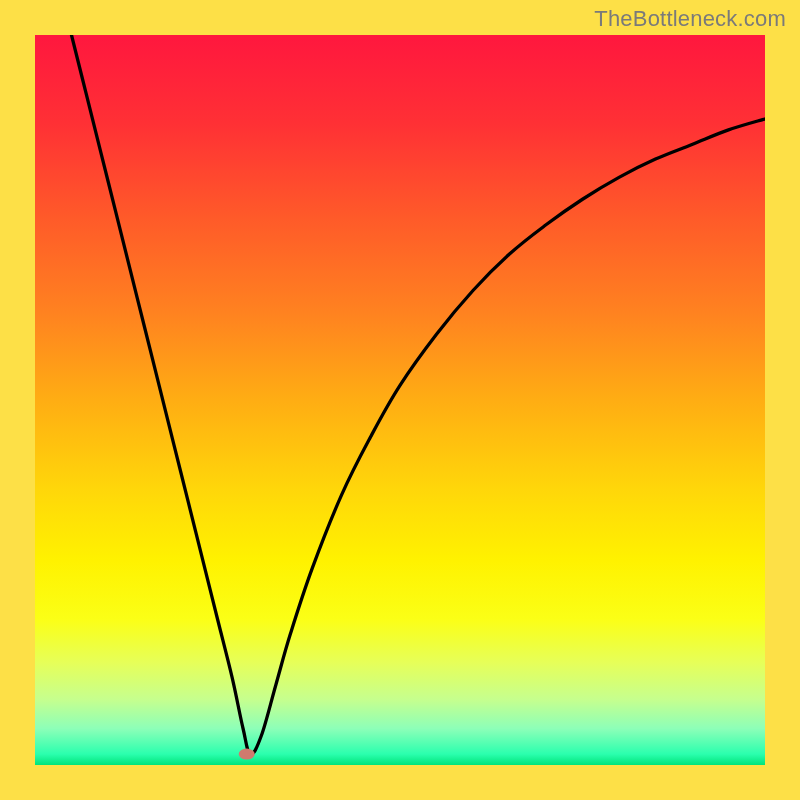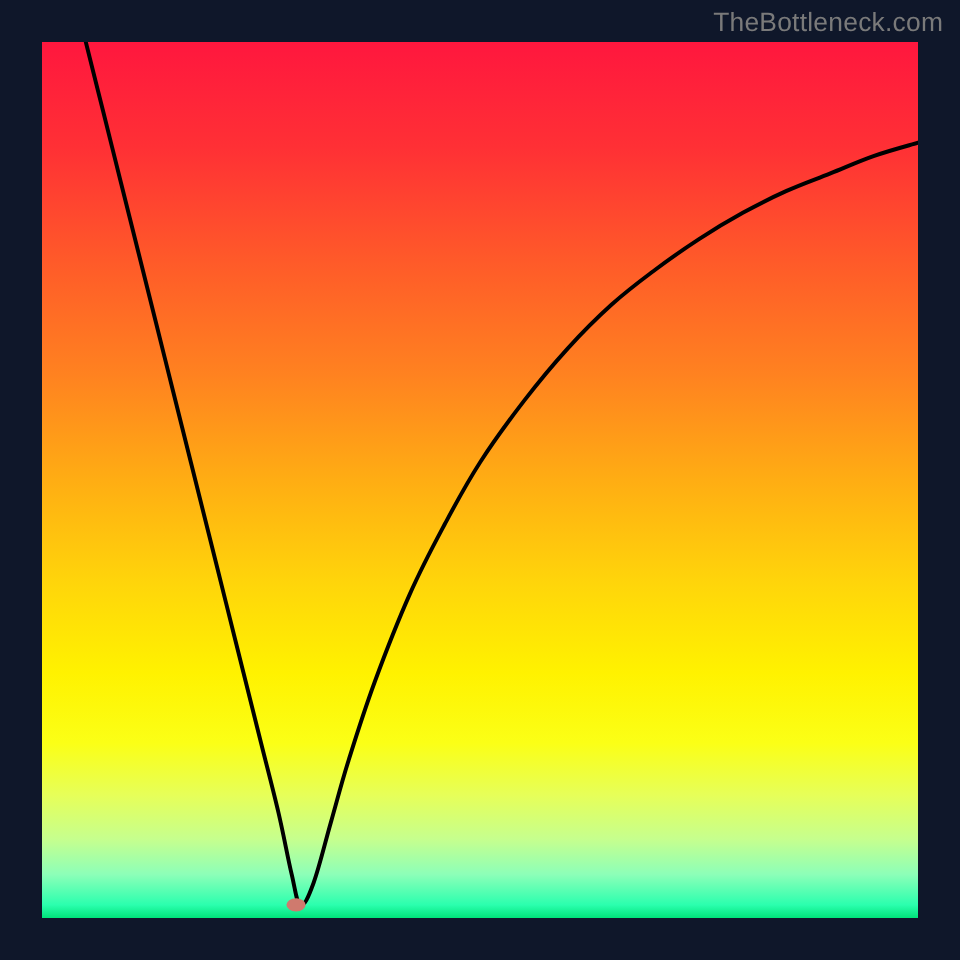--- a/index.html
+++ b/index.html
@@ -10,21 +10,21 @@
     background: #000;
     overflow: hidden;
     font-family: Arial, Helvetica, sans-serif;
   }
   .frame {
     position: absolute;
     left: 0;
     top: 0;
     width: 800px;
     height: 800px;
-    background: #0f172a;
+    background: #fde047;
   }
   .plot {
     position: absolute;
     left: 35px;
     top: 35px;
     width: 730px;
     height: 730px;
     overflow: hidden;
   }
   .gradient {

